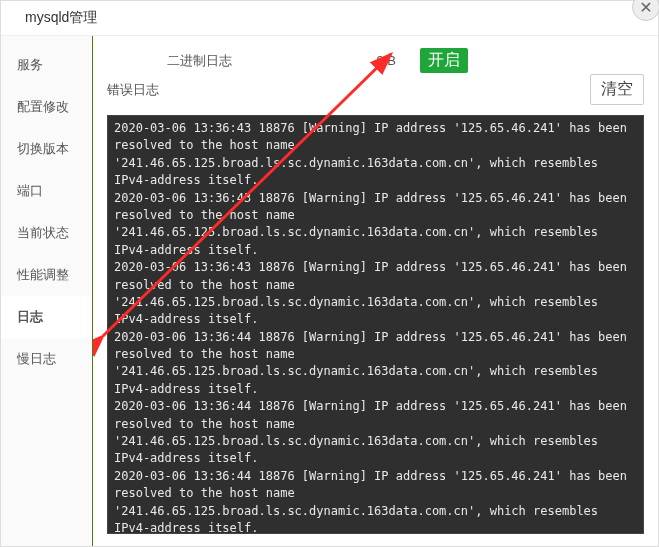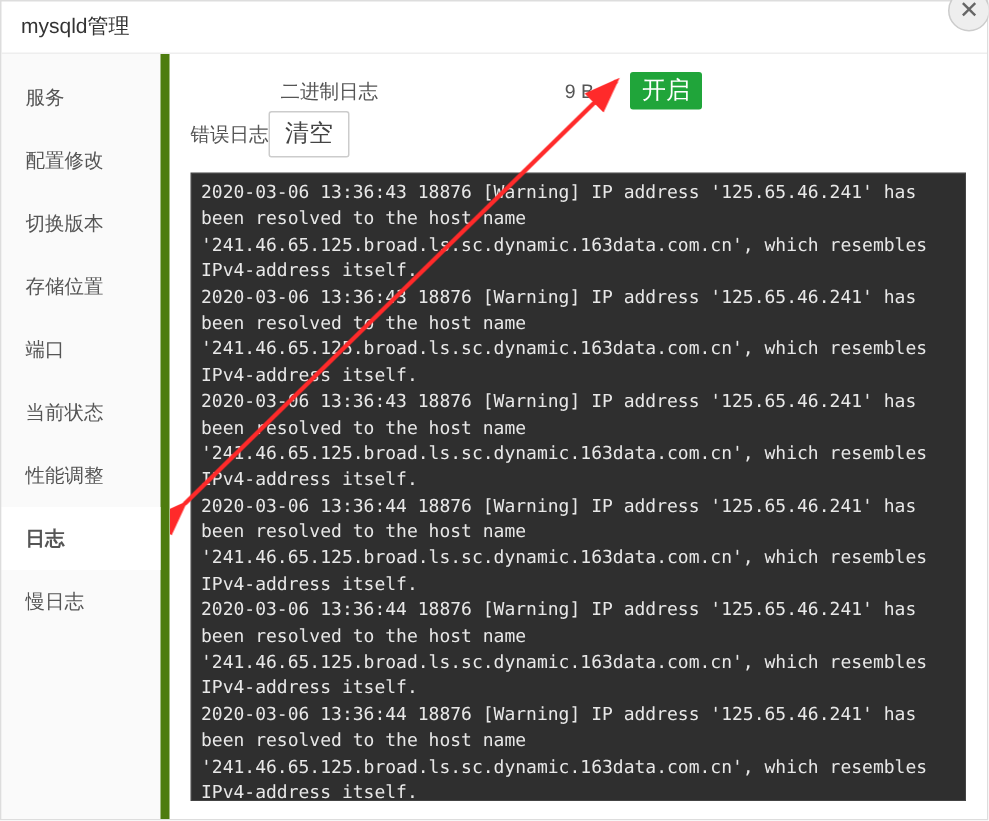--- a/index.html
+++ b/index.html
@@ -1,30 +1,30 @@
 <!DOCTYPE html>
 <html><head>
 <meta charset="utf-8">
 <style>
 * { margin: 0; padding: 0; box-sizing: border-box; }
 body { font-family: "Microsoft YaHei", Arial, sans-serif; font-size: 13px; background: #fff; width: 659px; height: 547px; overflow: hidden; position: relative; }
 .container { display: flex; flex-direction: column; height: 100%; border: 1px solid #ddd; }
-.header { padding: 8px 13px; border-bottom: 1px solid #eee; font-size: 14px; color: #333; position: relative; }
+.header { padding: 8px 24px; border-bottom: 1px solid #eee; font-size: 14px; color: #333; position: relative; }
 .close-btn { position: absolute; right: -2px; top: -8px; width: 28px; height: 28px; border-radius: 50%; background: #eee; display: flex; align-items: center; justify-content: center; border: 1px solid #ccc; font-size: 16px; color: #666; cursor: pointer; }
 .body { display: flex; flex: 1; overflow: hidden; }
-.sidebar { width: 112px; background: #fafafa; border-right: 6px solid #4d7c0f; padding-top: 8px; }
+.sidebar { width: 92px; background: #fafafa; border-right: 1px solid #4d7c0f; padding-top: 8px; }
 .sidebar-item { padding: 12px 16px; color: #555; font-size: 13px; cursor: pointer; }
 .sidebar-item.active { background: #fff; border-left: 0; font-weight: 700; }
 .main { flex: 1; padding: 12px 14px; display: flex; flex-direction: column; overflow: hidden; position: relative; }
 .row1 { display: flex; align-items: center; margin-bottom: 1px; gap: 16px; }
 .row1 .label { color: #555; }
 .spacer { flex: 1; }
 .size-text { color: #555; margin-right: 8px; }
 .badge-on { background: #20a53a; color: #fff; padding: 2px 8px; border-radius: 2px; font-size: 16px; }
-.row2 { display: flex; align-items: center; justify-content: flex-start; margin-bottom: 10px; }
+.row2 { display: flex; align-items: center; justify-content: space-between; margin-bottom: 10px; }
 .row2 .label { color: #555; }
 .btn-clear { background: #fff; border: 1px solid #ccc; padding: 4px 10px; font-size: 16px; color: #444; cursor: pointer; border-radius: 2px; }
 .logbox-wrap { flex: 1; display: flex; overflow: hidden; border: 1px solid #444; }
 .logbox { flex: 1; background: #2f2f2f; color: #e8e8e8; font-size: 12px; line-height: 1.45; padding: 4px 6px; overflow-y: scroll; white-space: pre-wrap; word-break: break-word; font-family: Consolas, monospace; }
 .logbox::-webkit-scrollbar { width: 14px; background: #f0f0f0; }
 .logbox::-webkit-scrollbar-thumb { background: #c0c0c0; }
 .logbox::-webkit-scrollbar-button { background: #e8e8e8; height: 14px; }
 .arrow-svg { position: absolute; top: 0; left: 0; pointer-events: none; }
 </style>
 </head>
@@ -35,21 +35,20 @@
     <span>mysqld管理</span>
     <div class="close-btn">
       <span>✕</span>
     </div>
   </div>
   <div class="body">
     <div class="sidebar" id="sidebar">
         <div class="sidebar-item">服务</div>
         <div class="sidebar-item">配置修改</div>
         <div class="sidebar-item">切换版本</div>
-        <div class="sidebar-item">存储位置</div>
         <div class="sidebar-item">端口</div>
         <div class="sidebar-item">当前状态</div>
         <div class="sidebar-item">性能调整</div>
         <div class="sidebar-item active">日志</div>
         <div class="sidebar-item">慢日志</div>
       </div>
     <div class="main">
       <div class="row1">
         <span class="label" style="margin-left:60px">二进制日志</span>
         <span class="spacer"></span>

